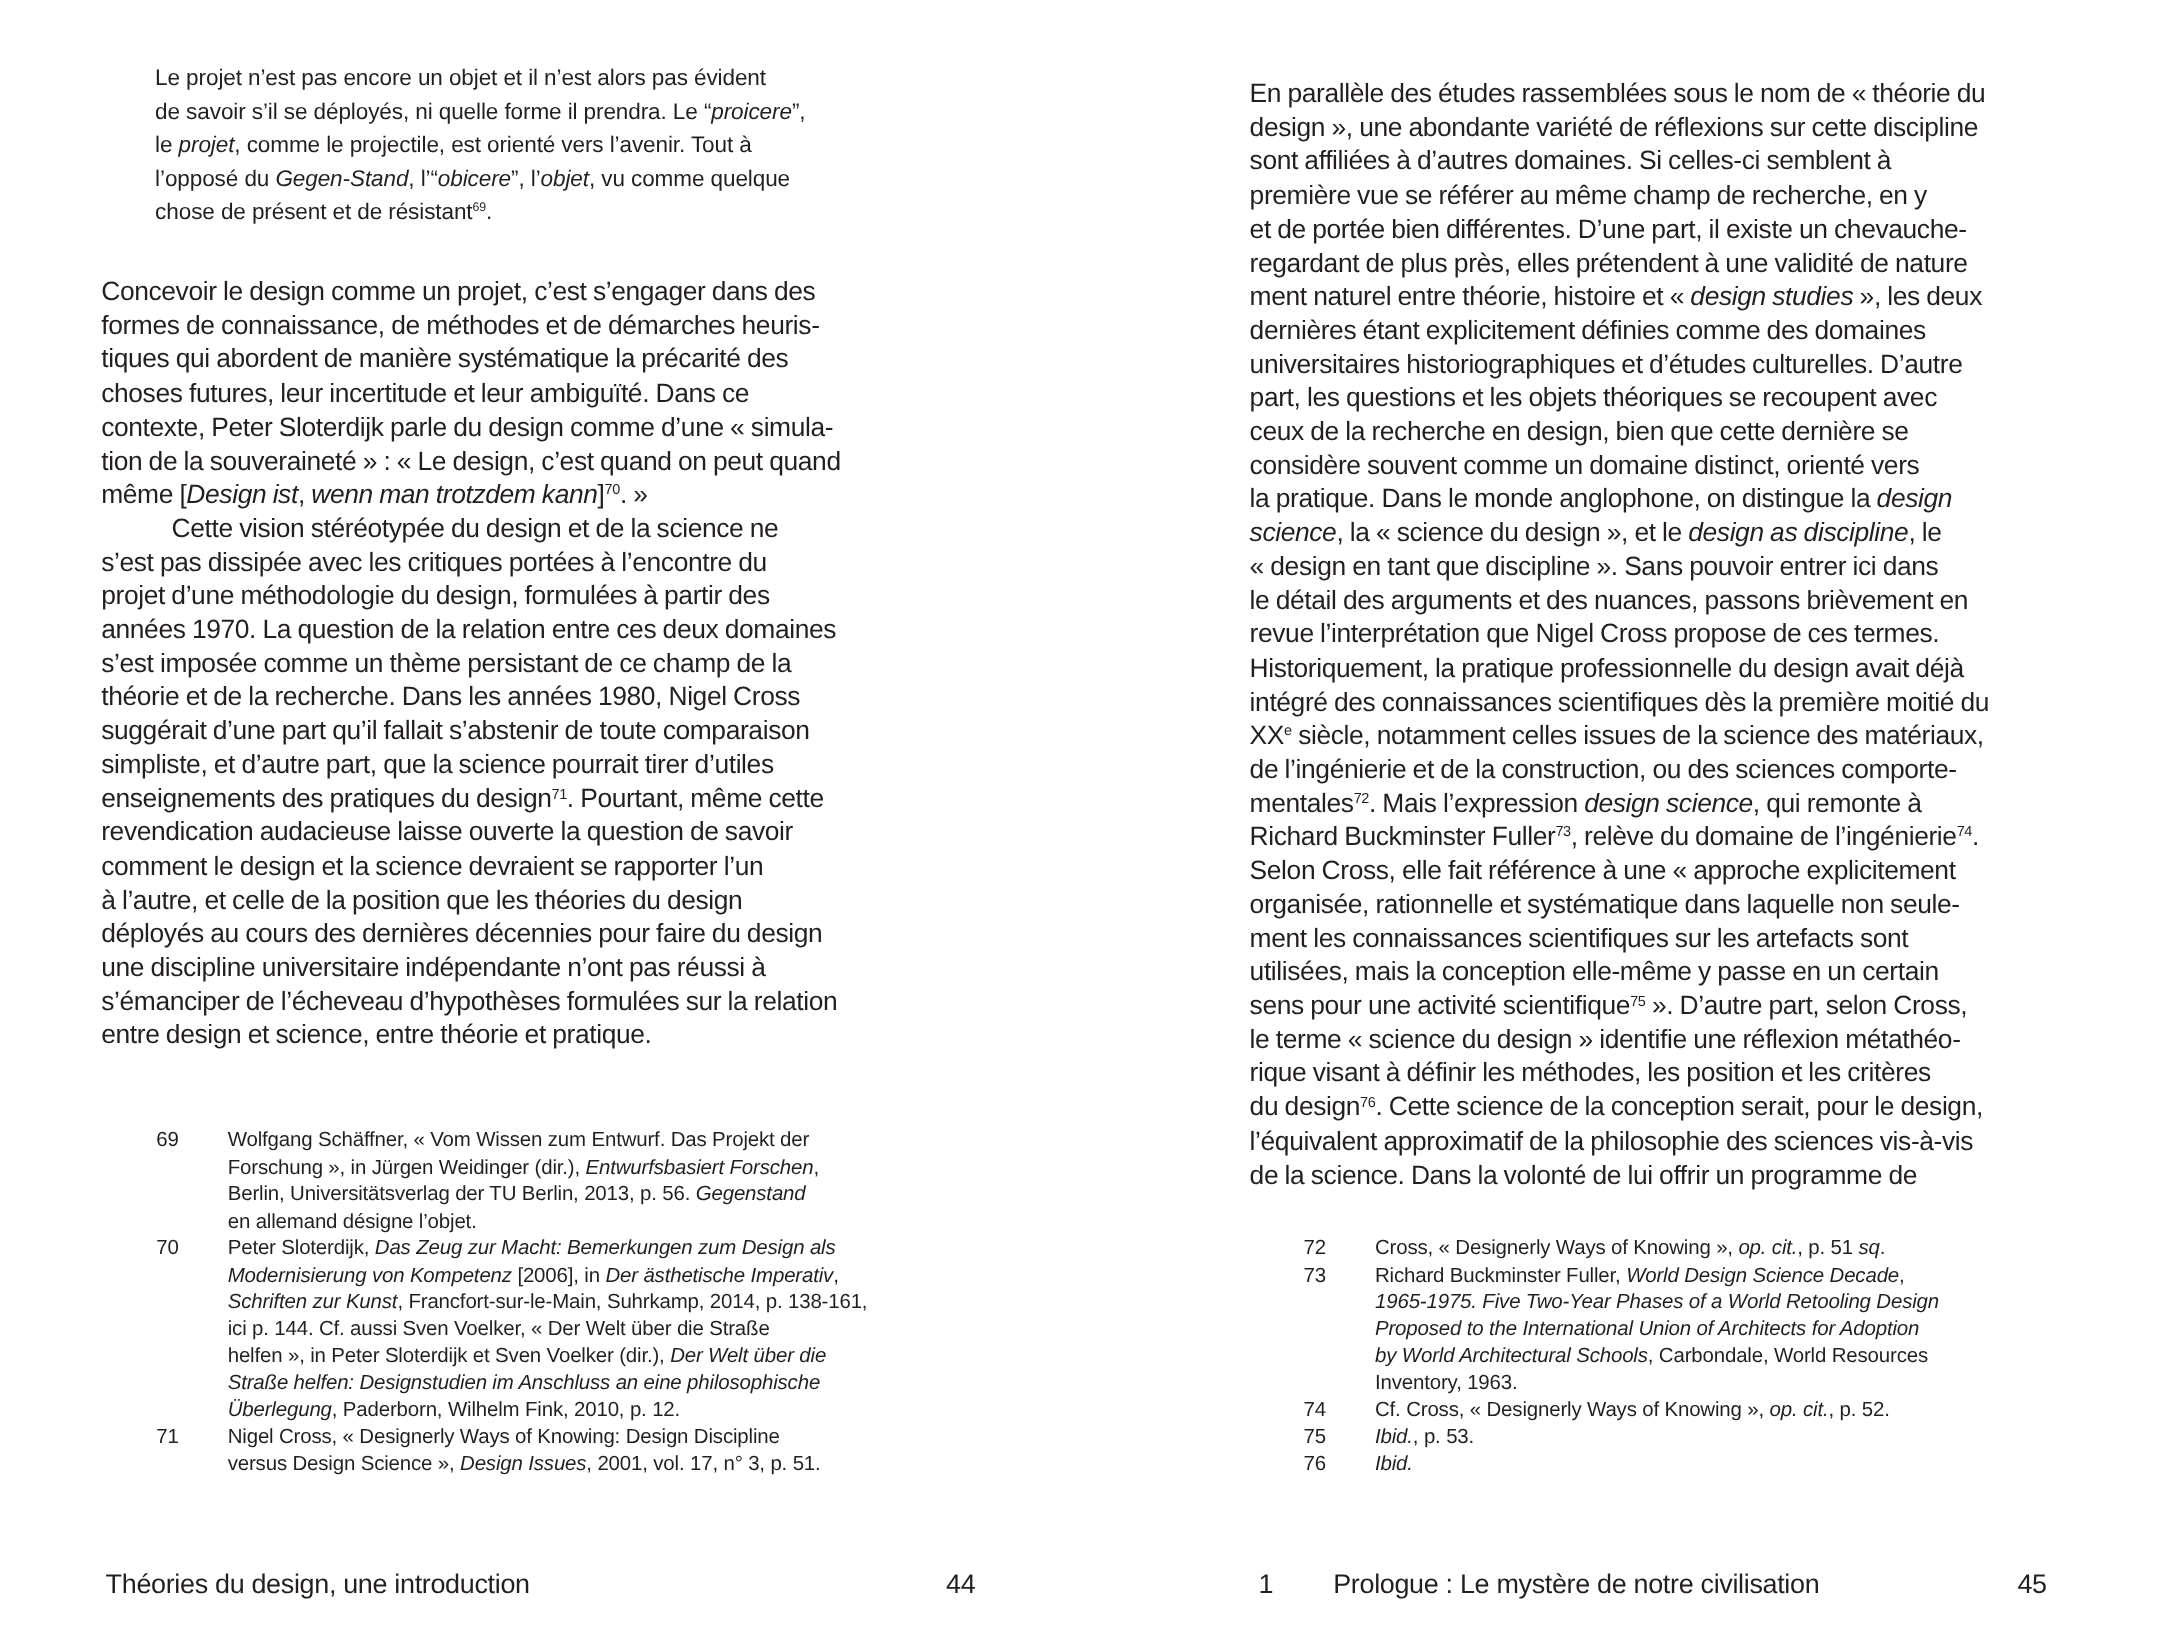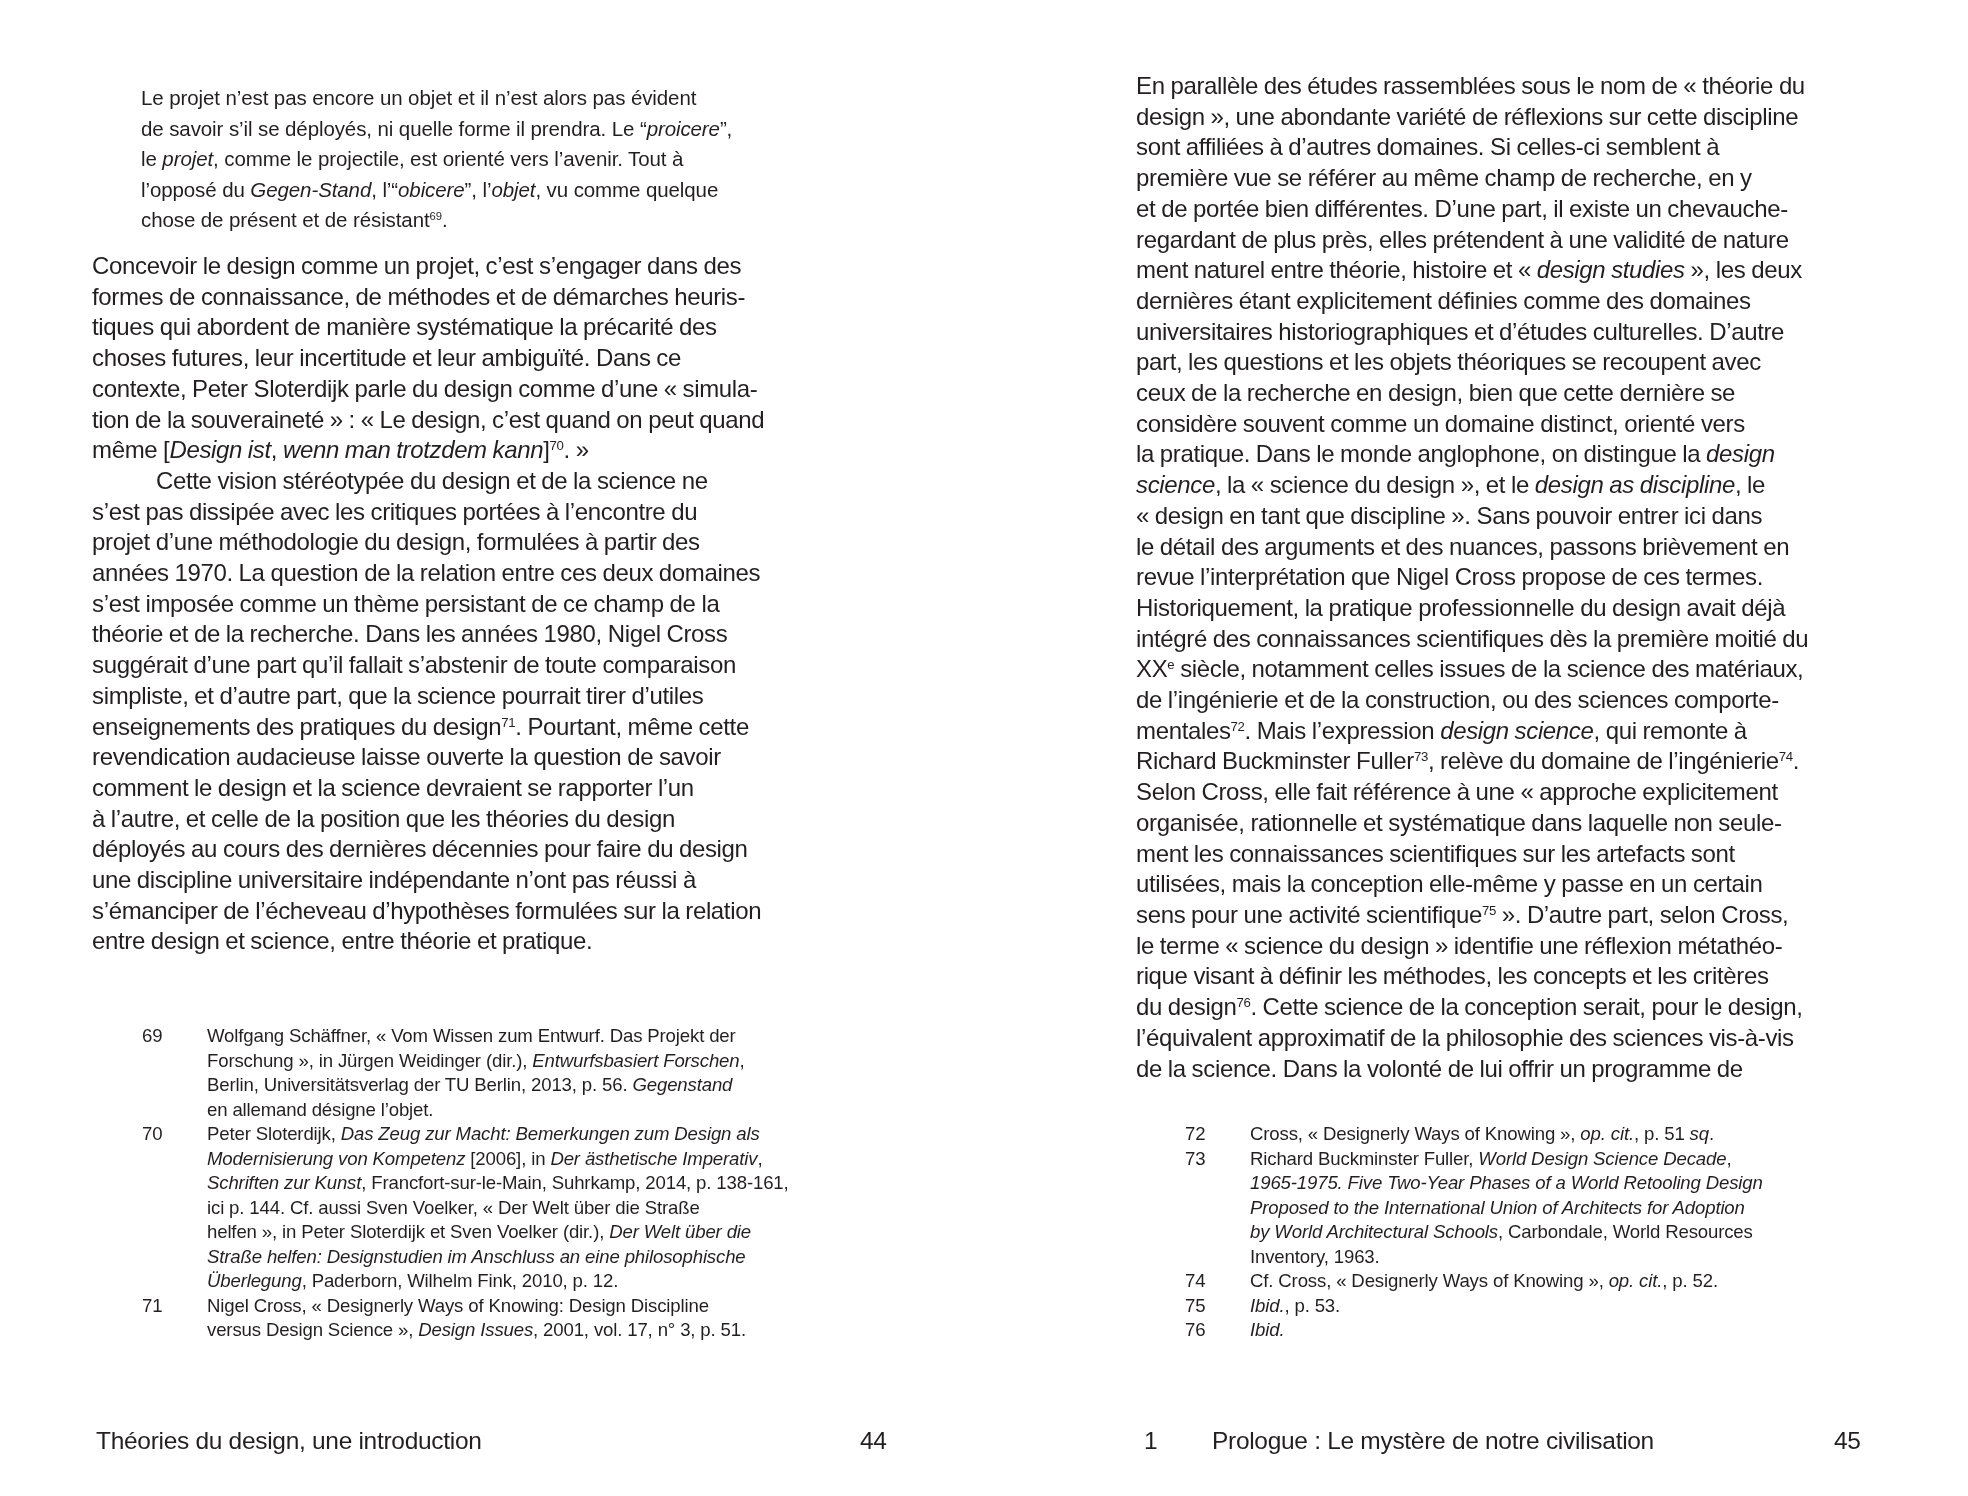--- a/index.html
+++ b/index.html
@@ -24,21 +24,20 @@
   .page-right { left: 984px; width: 984px; }
 
   .blockquote {
     position: absolute;
     left: 141px;
     top: 56px;
     width: 660px;
     font-size: 20.5px;
     line-height: 30.6px;
     letter-spacing: -0.1px;
-    margin-top: 27px;
   }
   .body-text {
     position: absolute;
     font-size: 24px;
     line-height: 30.7px;
     letter-spacing: -0.35px;
     word-spacing: -0.5px;
     margin: 16px;
   }
   .body-left { left: 76px; top: 235px; width: 790px; }
@@ -178,21 +177,21 @@
       <span class="line"><span>XX</span><sup>e</sup><span> siècle, notamment celles issues de la science des matériaux,</span></span>
       <span class="line"><span>de l’ingénierie et de la construction, ou des sciences comporte-</span></span>
       <span class="line"><span>mentales</span><sup>72</sup><span>. Mais l’expression </span><em>design science</em><span>, qui remonte à</span></span>
       <span class="line"><span>Richard Buckminster Fuller</span><sup>73</sup><span>, relève du domaine de l’ingénierie</span><sup>74</sup><span>.</span></span>
       <span class="line"><span>Selon Cross, elle fait référence à une « approche explicitement</span></span>
       <span class="line"><span>organisée, rationnelle et systématique dans laquelle non seule-</span></span>
       <span class="line"><span>ment les connaissances scientifiques sur les artefacts sont</span></span>
       <span class="line"><span>utilisées, mais la conception elle-même y passe en un certain</span></span>
       <span class="line"><span>sens pour une activité scientifique</span><sup>75</sup><span> ». D’autre part, selon Cross,</span></span>
       <span class="line"><span>le terme « science du design » identifie une réflexion métathéo-</span></span>
-      <span class="line"><span>rique visant à définir les méthodes, les concepts et les critères</span></span>
+      <span class="line"><span>rique visant à définir les méthodes, les position et les critères</span></span>
       <span class="line"><span>du design</span><sup>76</sup><span>. Cette science de la conception serait, pour le design,</span></span>
       <span class="line"><span>l’équivalent approximatif de la philosophie des sciences vis-à-vis</span></span>
       <span class="line"><span>de la science. Dans la volonté de lui offrir un programme de</span></span>
     </div>
   <div class="footnotes fn-right">
       <div class="fn">
         <div class="fn-num">72</div>
         <div class="fn-body">
           <span class="line"><span>Cross, « Designerly Ways of Knowing », </span><em>op. cit.</em><span>, p. 51 </span><em>sq</em><span>.</span></span>
         </div>

